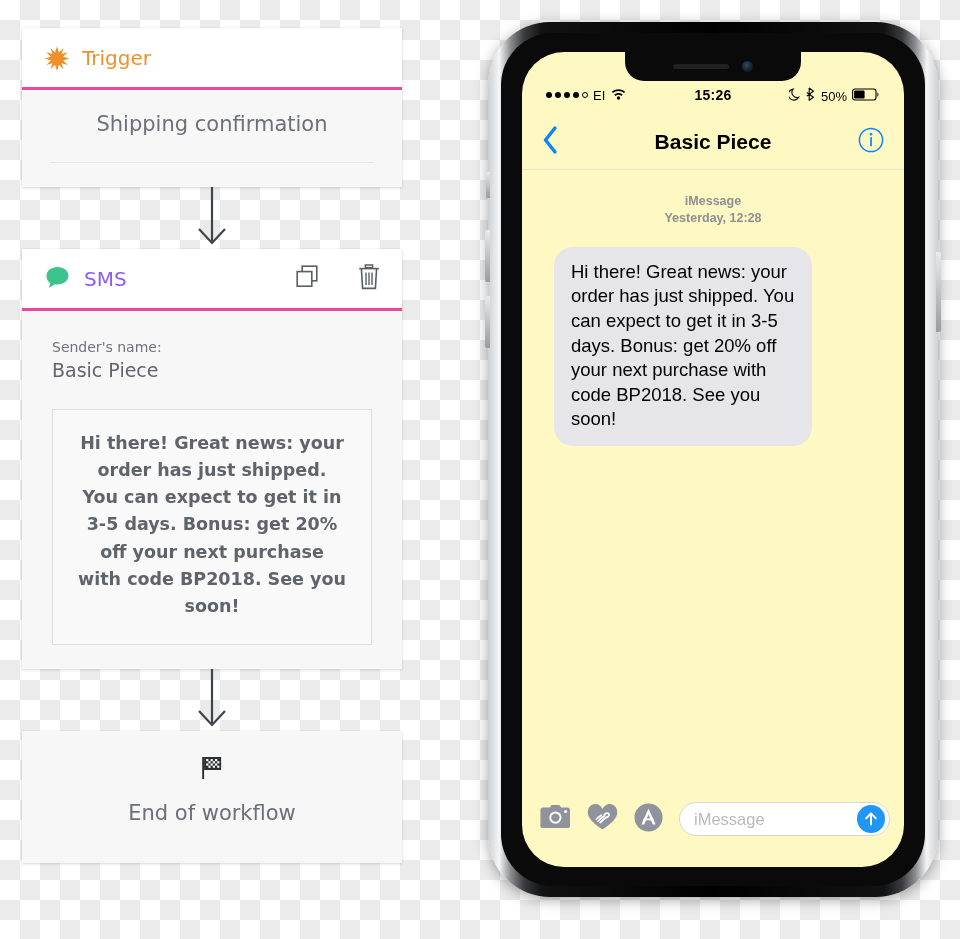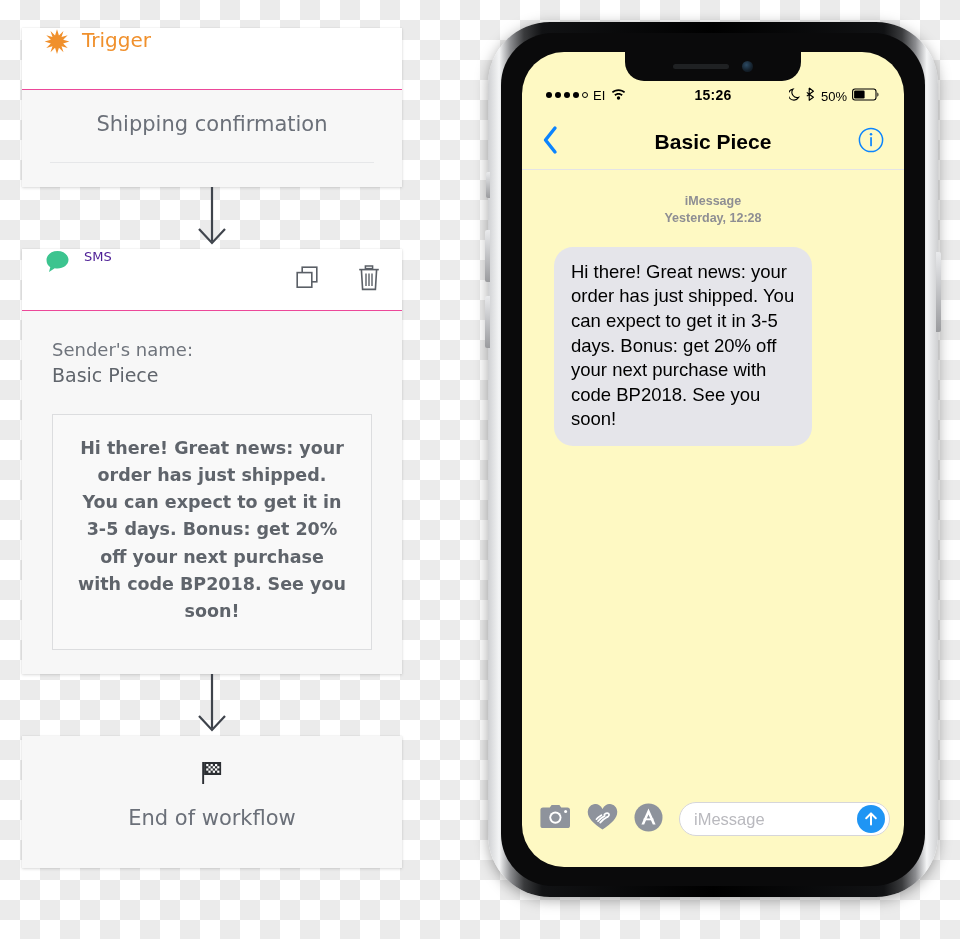--- a/index.html
+++ b/index.html
@@ -21,23 +21,24 @@
   
   #workflow { position: absolute; left: 22px; top: 28px; width: 380px; }
 
   .card {
     background: #f7f7f7;
     box-shadow: 0 1px 3px rgba(0,0,0,.14), 0 0 1px rgba(0,0,0,.10);
     position: relative;
   }
   .card-header {
     background: #ffffff;
-    border-bottom: 1px solid #ec4899;
+    border-bottom: 3px solid #ec4899;
     height: 62px;
     display: flex;
+    align-items: center;
     padding: 0 22px;
   }
   .card-body { padding: 18px 20px 24px; }
 
   
   .trig-label {
     font-size: 20px;
     color: #f0902c;
     margin-left: 12px;
     font-family: "DejaVu Sans", sans-serif;
@@ -73,28 +74,28 @@
     font-family: "DejaVu Sans", sans-serif;
   }
 
   
   .arrow { height: 62px; position: relative; }
   .arrow svg { position: absolute; left: 168px; top: 0; }
 
   
   .sms-bubble-icon { width: 27px; height: 27px; display: block; }
   .sms-label {
-    font-size: 13px; color: #4c1d95; margin-left: 13px;
+    font-size: 20px; color: #8b5cf6; margin-left: 13px;
     font-family: "DejaVu Sans", sans-serif;
   }
   .hdr-actions { margin-left: auto; display: flex; align-items: center; gap: 40px; }
   .act-ico { display: block; cursor: pointer; }
 
   .sender-label {
-    font-size: 18px; color: #6f747c;
+    font-size: 14px; color: #6f747c;
     font-family: "DejaVu Sans", sans-serif;
     padding: 10px 10px 0 10px;
   }
   .sender-value {
     font-size: 19px; color: #60656c;
     font-family: "DejaVu Sans", sans-serif;
     padding: 4px 10px 0 10px;
   }
   .msg-box {
     margin: 28px 10px 0 10px;

